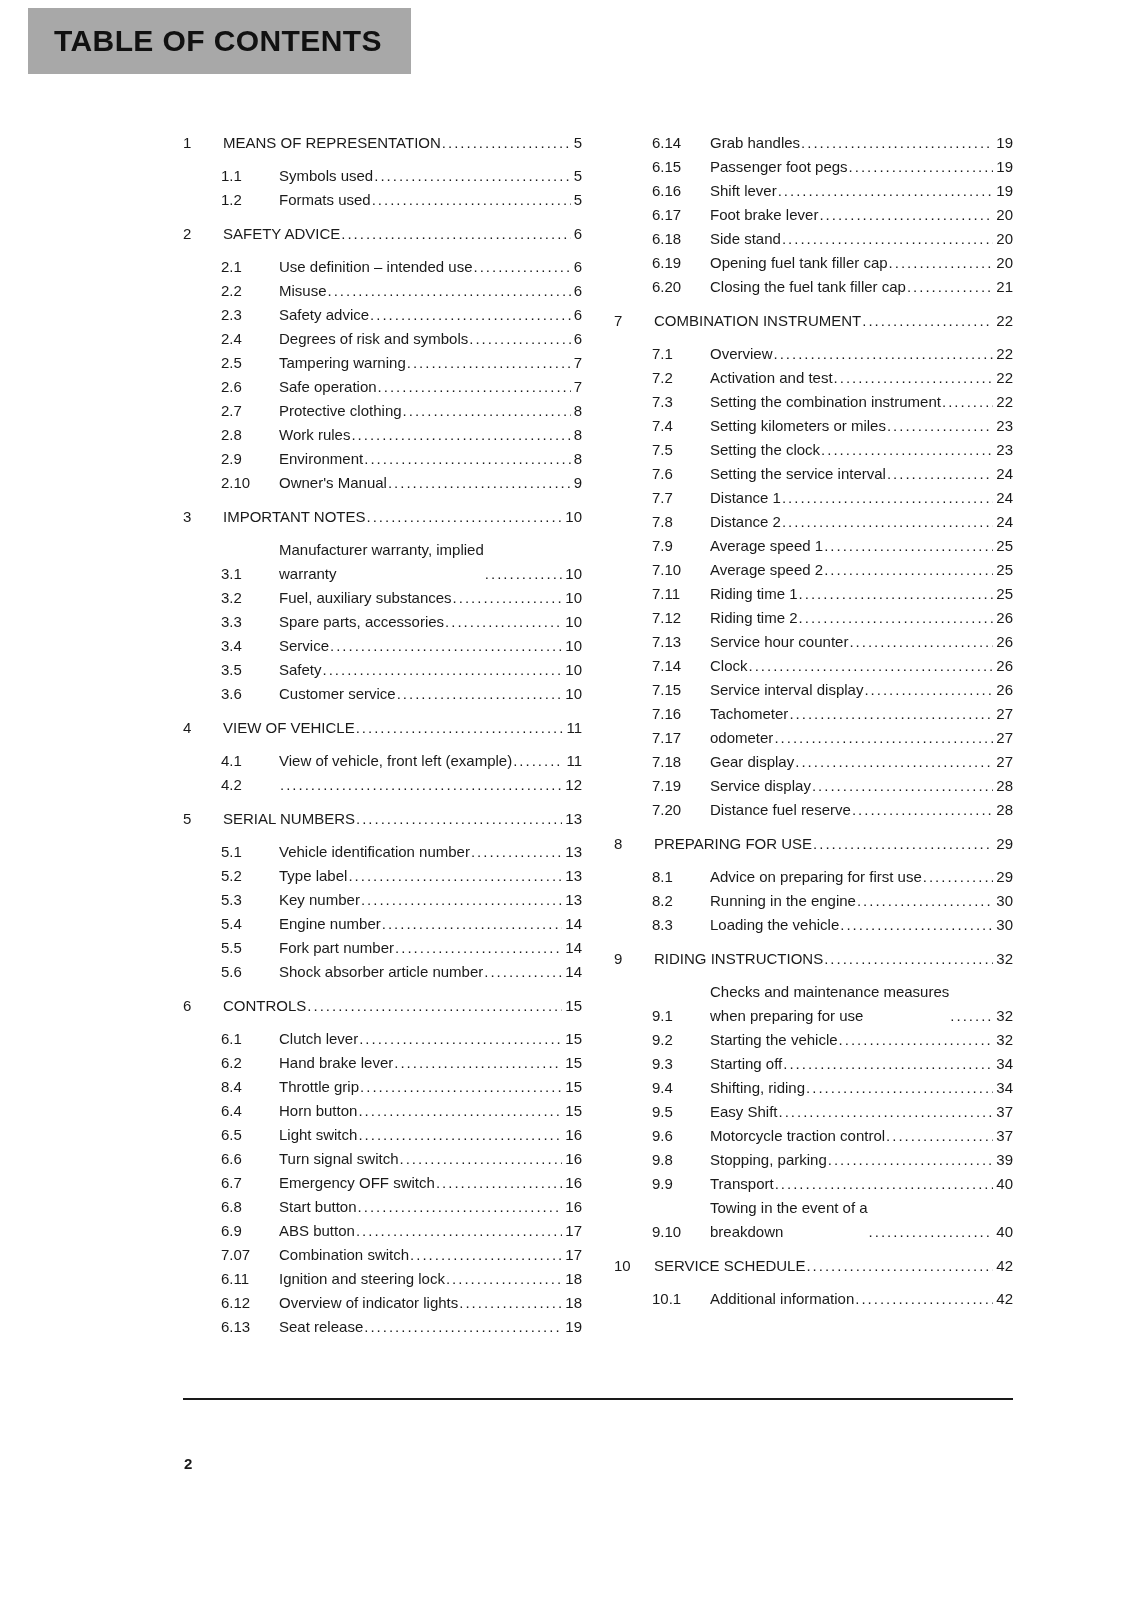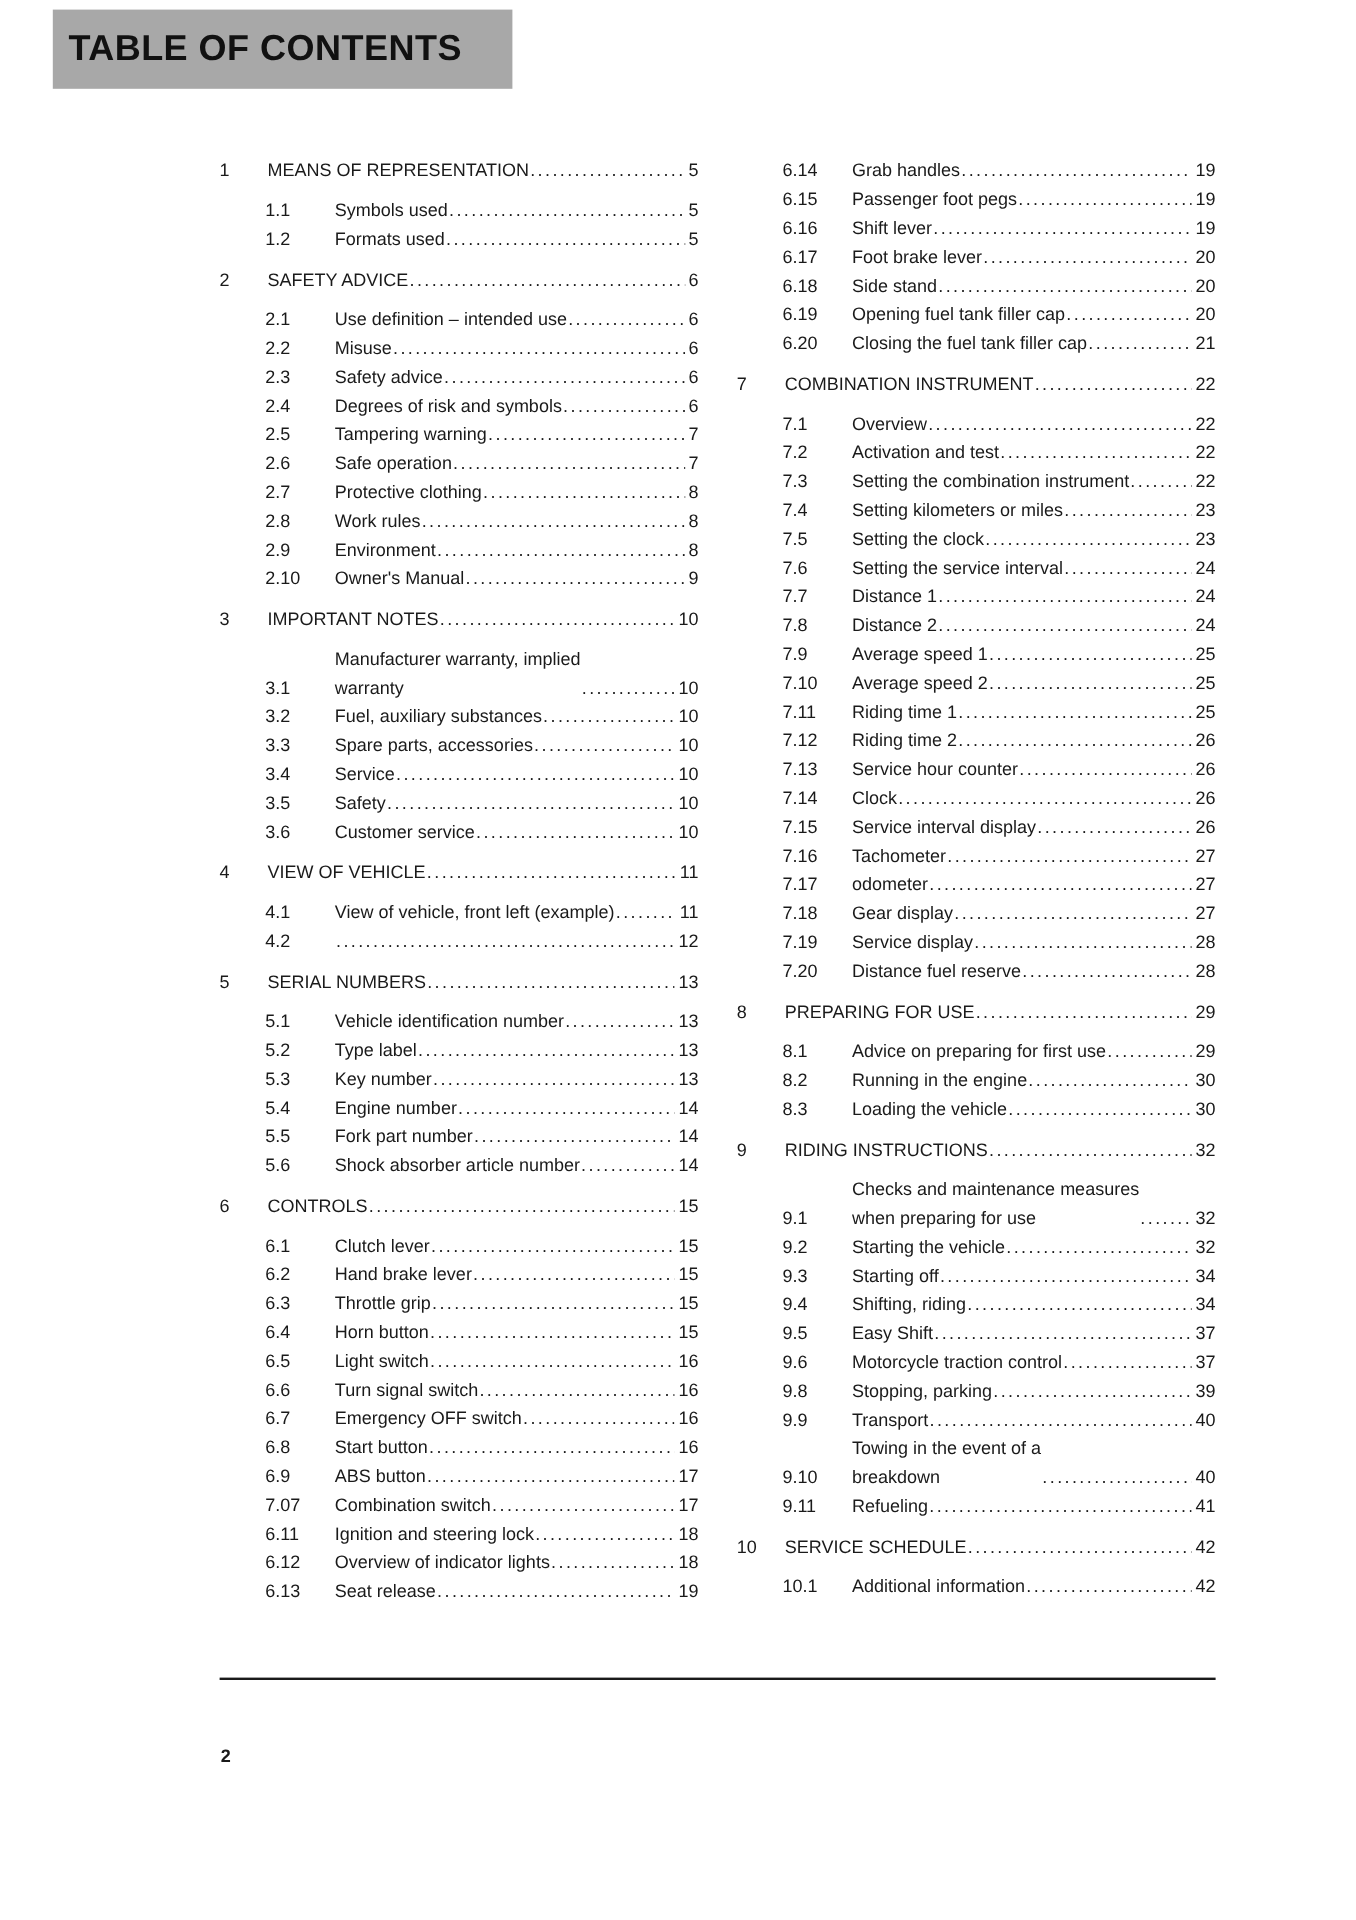--- a/index.html
+++ b/index.html
@@ -5,25 +5,25 @@
   * { margin: 0; padding: 0; box-sizing: border-box; }
   html, body { background: #ffffff; }
   body {
     width: 1130px; height: 1600px;
     position: relative;
     font-family: "Liberation Sans", sans-serif;
     color: var(--text, #1a1a1a);
     overflow: hidden;
   }
   .header-box {
-    position: absolute; left: 44px; top: 8px;
+    position: absolute; left: 28px; top: 8px;
     width: 383px; height: 66px;
     background: var(--header-bg, #a8a8a8);
     display: flex; align-items: center;
-    padding-left: 13px;
+    padding-left: 26px;
   }
   .header-box .title-text {
     font-size: 30px; font-weight: bold; letter-spacing: 0.4px; color: #111111;
   }
   .toc {
     position: absolute; left: 183px; top: 131px;
     width: 830px;
     display: flex; gap: 32px;
   }
   .toc-col { width: 399px; }
@@ -264,21 +264,21 @@
         <span class="leader"></span>
         <span class="pagenum">15</span>
       </div>
       <div class="toc-row section">
         <span class="num">6.2</span>
         <span class="title">Hand brake lever</span>
         <span class="leader"></span>
         <span class="pagenum">15</span>
       </div>
       <div class="toc-row section">
-        <span class="num">6.3</span>
+        <span class="num">8.4</span>
         <span class="title">Throttle grip</span>
         <span class="leader"></span>
         <span class="pagenum">15</span>
       </div>
       <div class="toc-row section">
         <span class="num">6.4</span>
         <span class="title">Horn button</span>
         <span class="leader"></span>
         <span class="pagenum">15</span>
       </div>
@@ -584,26 +584,20 @@
         <span class="title">Transport</span>
         <span class="leader"></span>
         <span class="pagenum">40</span>
       </div>
       <div class="toc-row section">
         <span class="num">9.10</span>
         <span class="title">Towing in the event of a
 breakdown</span>
         <span class="leader"></span>
         <span class="pagenum">40</span>
-      </div>
-      <div class="toc-row section">
-        <span class="num">9.11</span>
-        <span class="title">Refueling</span>
-        <span class="leader"></span>
-        <span class="pagenum">41</span>
       </div>
       <div class="toc-row chapter">
         <span class="num">10</span>
         <span class="title">SERVICE SCHEDULE</span>
         <span class="leader"></span>
         <span class="pagenum">42</span>
       </div>
       <div class="toc-row section">
         <span class="num">10.1</span>
         <span class="title">Additional information</span>

